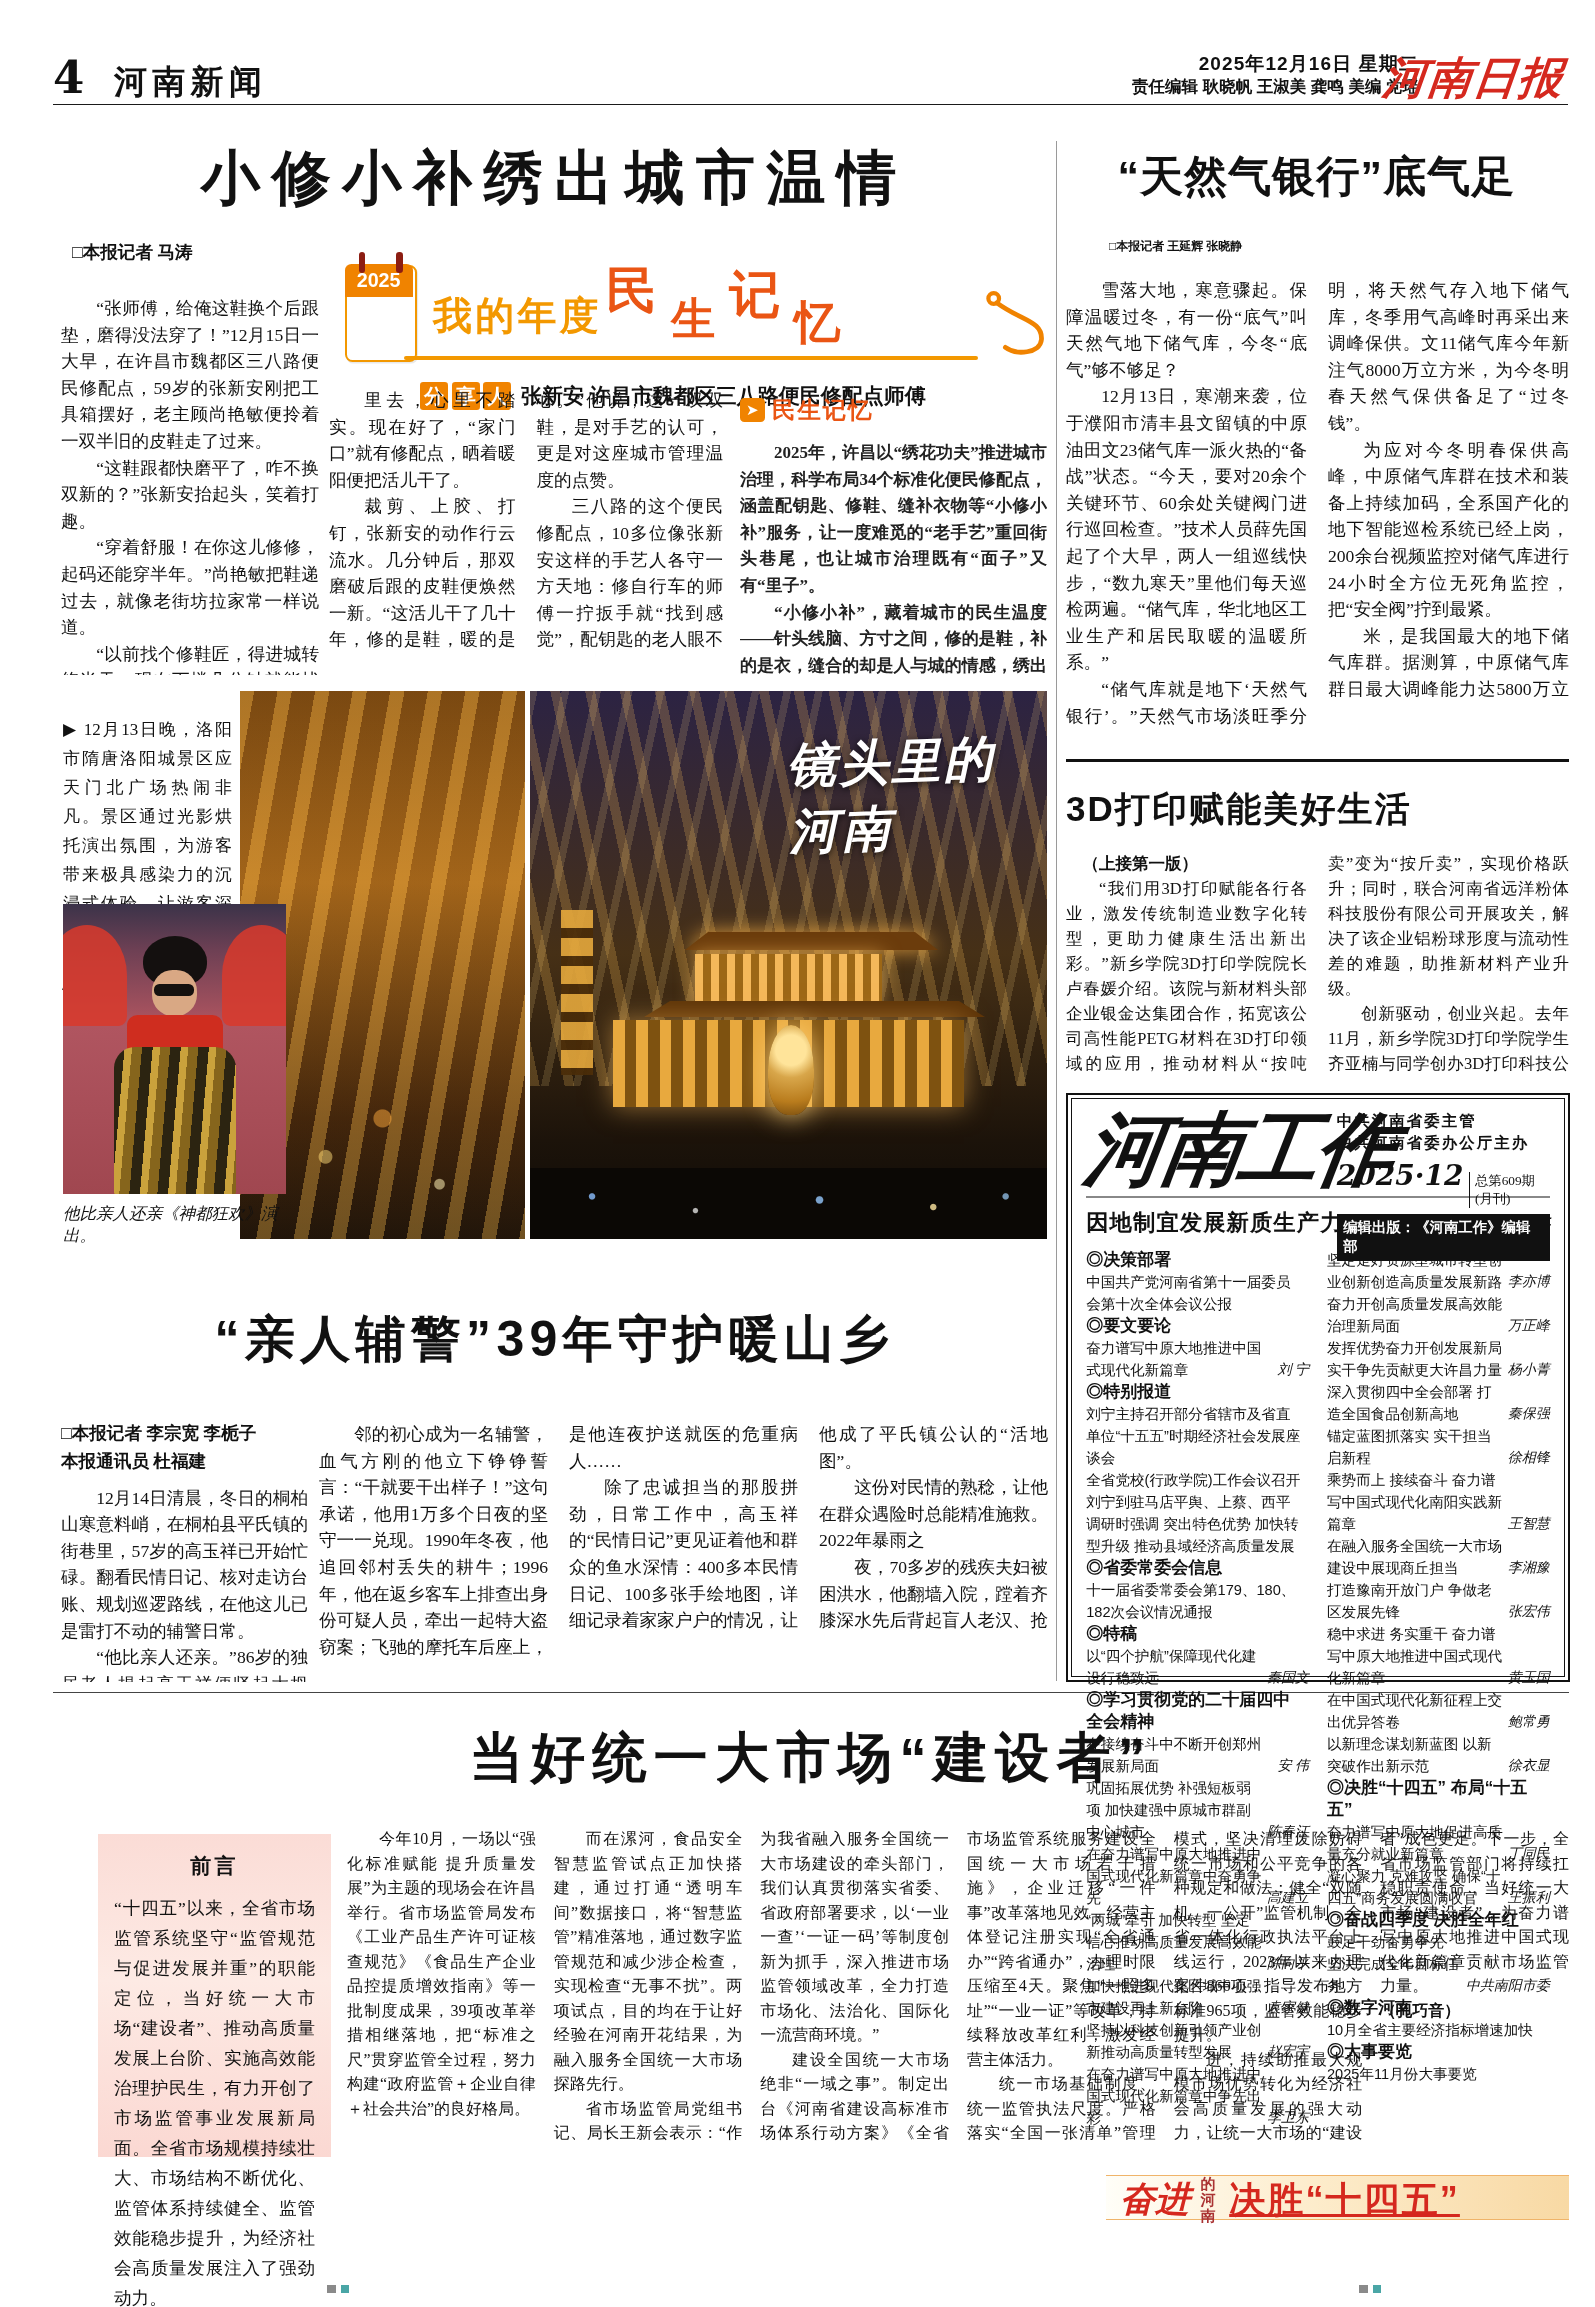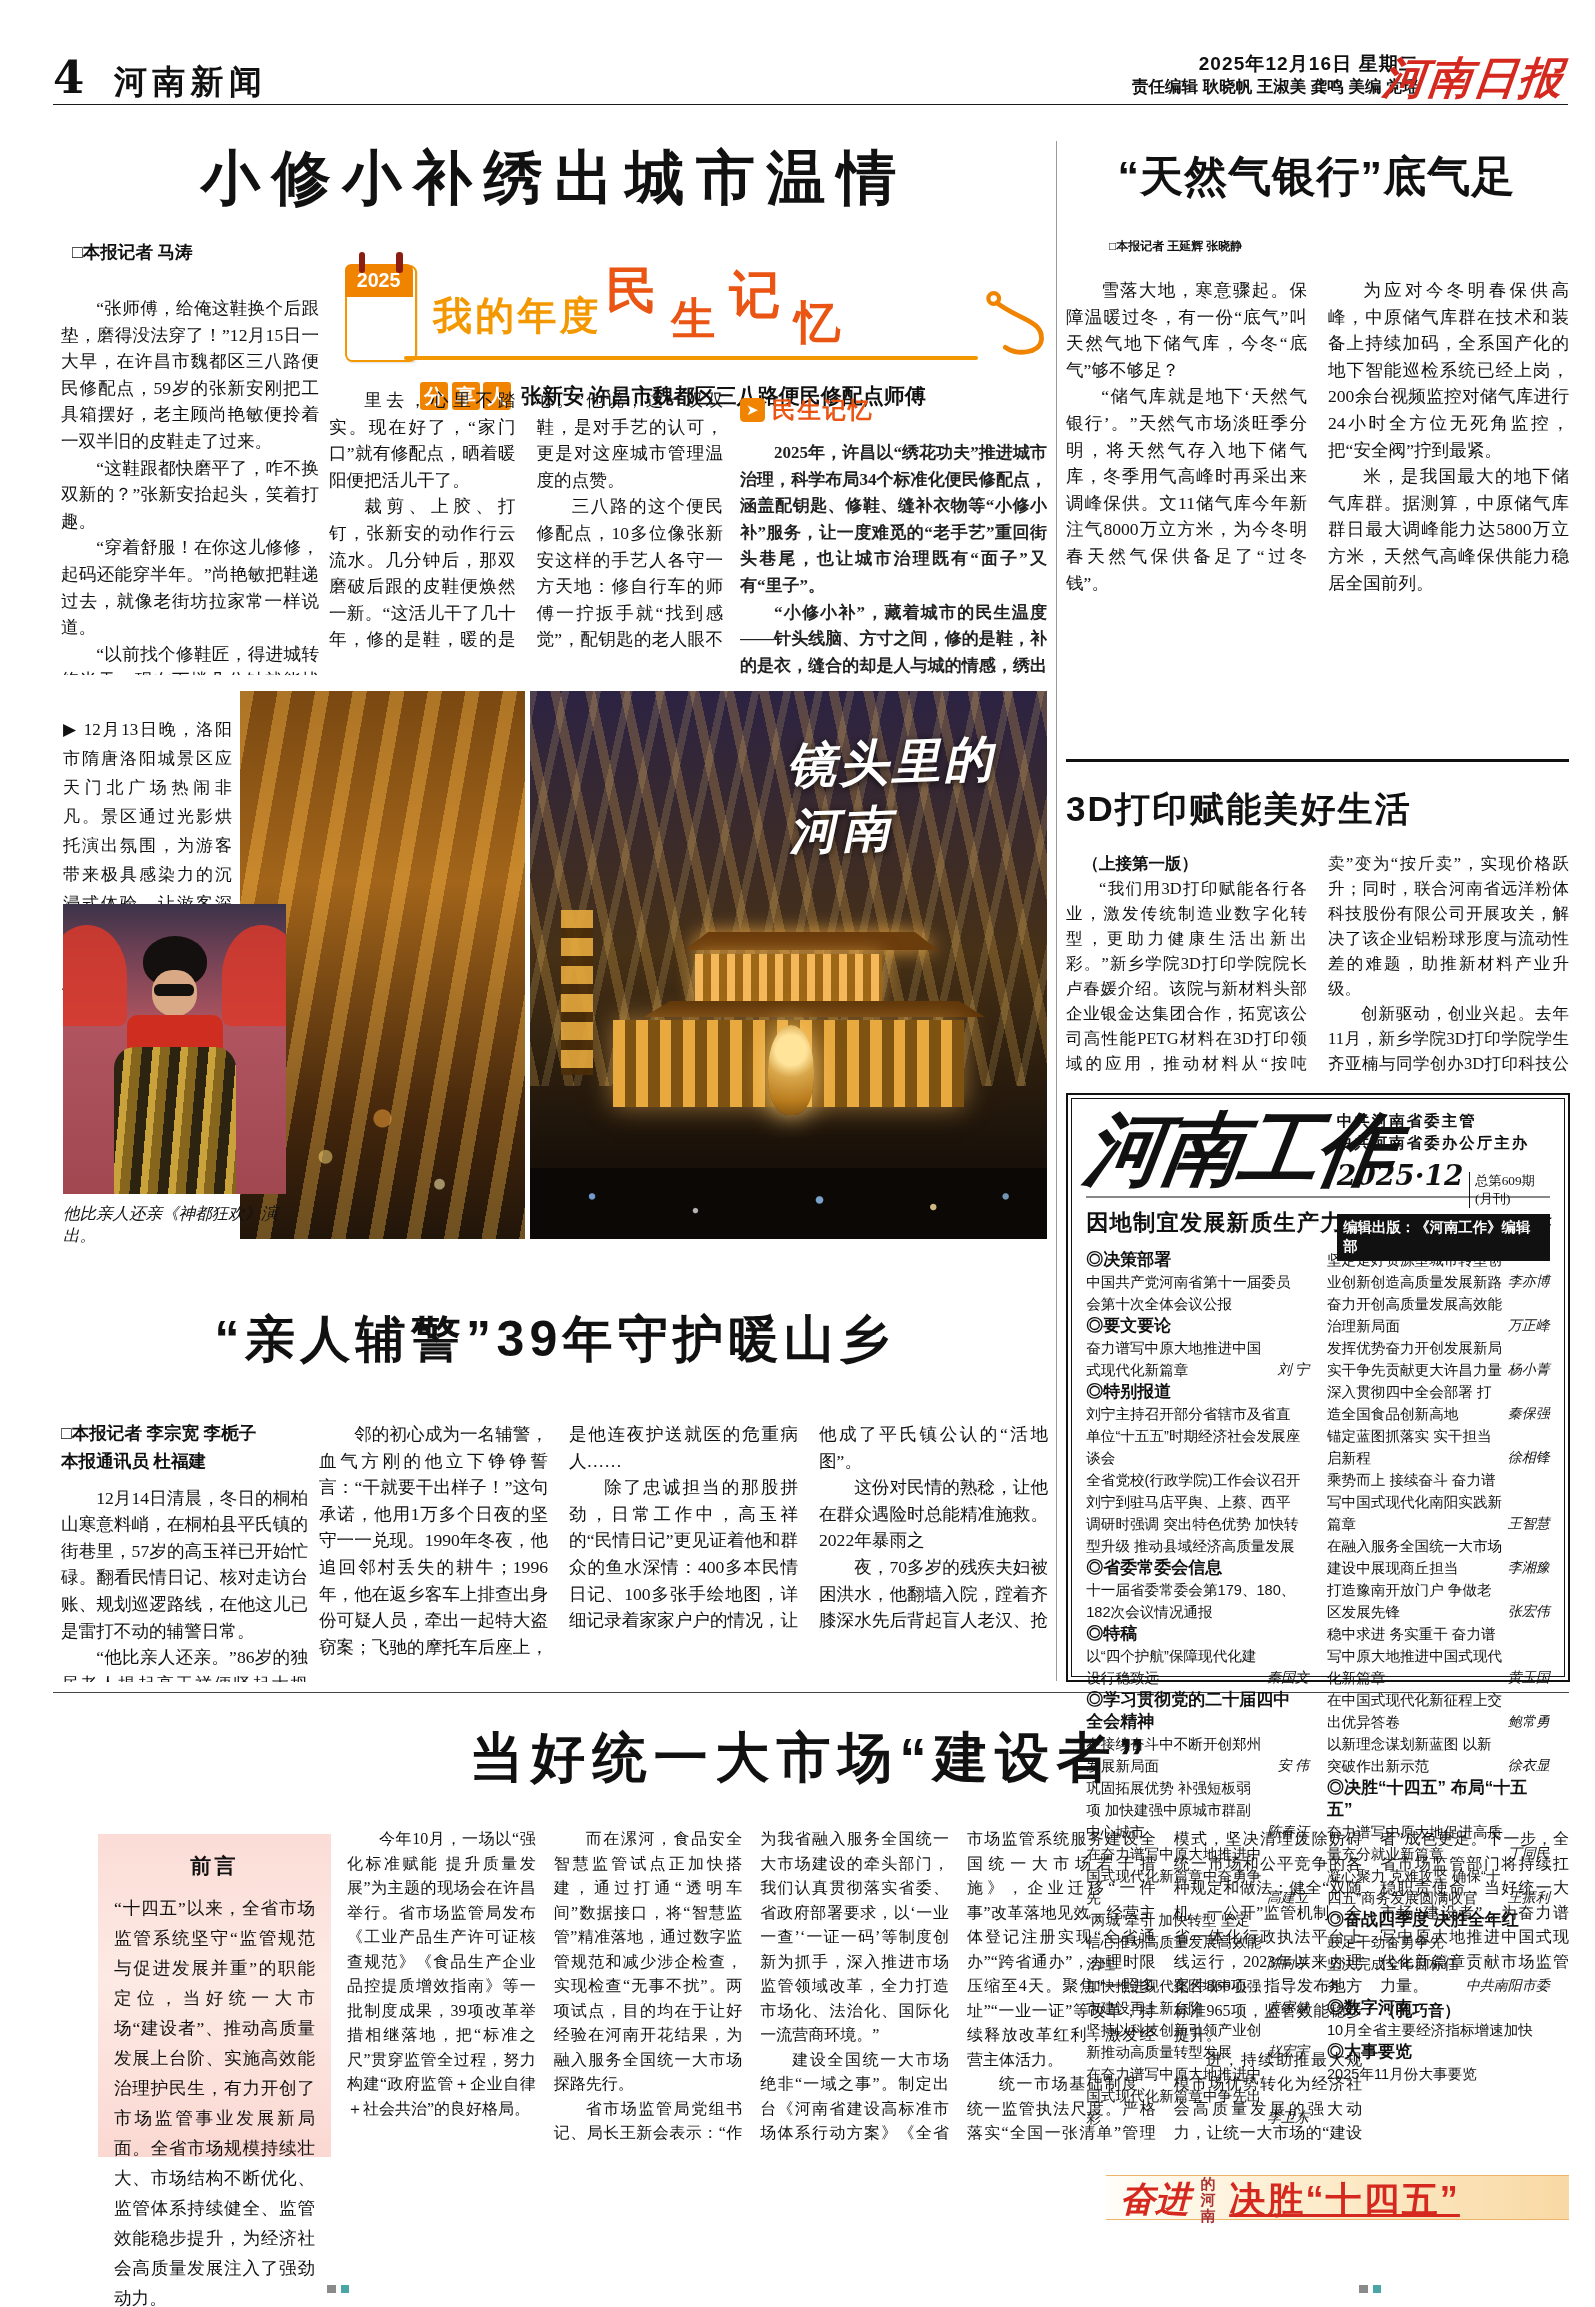--- a/index.html
+++ b/index.html
@@ -289,20 +289,21 @@
       <p class="para">除了忠诚担当的那股拼劲，日常工作中，高玉祥的“民情日记”更见证着他和群众的鱼水深情：400多本民情日记、100多张手绘地图，详细记录着家家户户的情况，让他成了平氏镇公认的“活地图”。</p>
       <p class="para">这份对民情的熟稔，让他在群众遇险时总能精准施救。2022年暴雨之</p>
       <p class="para">夜，70多岁的残疾夫妇被困洪水，他翻墙入院，蹚着齐膝深水先后背起盲人老汉、抢出瘫痪老太，刚转移到安全地带，房屋便轰然倒塌。</p>
     </div>
 
   <div class="abs a2-headline hei">“天然气银行”底气足</div>
   <div class="abs a2-byline">□本报记者 王延辉 张晓静</div>
   <div class="abs a2-body just">
 
   <p class="para">雪落大地，寒意骤起。保障温暖过冬，有一份“底气”叫天然气地下储气库，今冬“底气”够不够足？</p>
+      <p class="para">12月13日，寒潮来袭，位于濮阳市清丰县文留镇的中原油田文23储气库一派火热的“备战”状态。“今天，要对20余个关键环节、60余处关键阀门进行巡回检查。”技术人员薛先国起了个大早，两人一组巡线快步，“数九寒天”里他们每天巡检两遍。“储气库，华北地区工业生产和居民取暖的温暖所系。”</p>
       <p class="para">“储气库就是地下‘天然气银行’。”天然气市场淡旺季分明，将天然气存入地下储气库，冬季用气高峰时再采出来调峰保供。文11储气库今年新注气8000万立方米，为今冬明春天然气保供备足了“过冬钱”。</p>
       <p class="para">为应对今冬明春保供高峰，中原储气库群在技术和装备上持续加码，全系国产化的地下智能巡检系统已经上岗，200余台视频监控对储气库进行24小时全方位无死角监控，把“安全阀”拧到最紧。</p>
       <p class="para">米，是我国最大的地下储气库群。据测算，中原储气库群日最大调峰能力达5800万立方米，天然气高峰保供能力稳居全国前列。</p>
     </div>
 
   <div class="abs a3-headline hei">3D打印赋能美好生活</div>
   <div class="abs a3-body just">
     <p class="para jump-note">（上接第一版）</p>
     <div>
 

